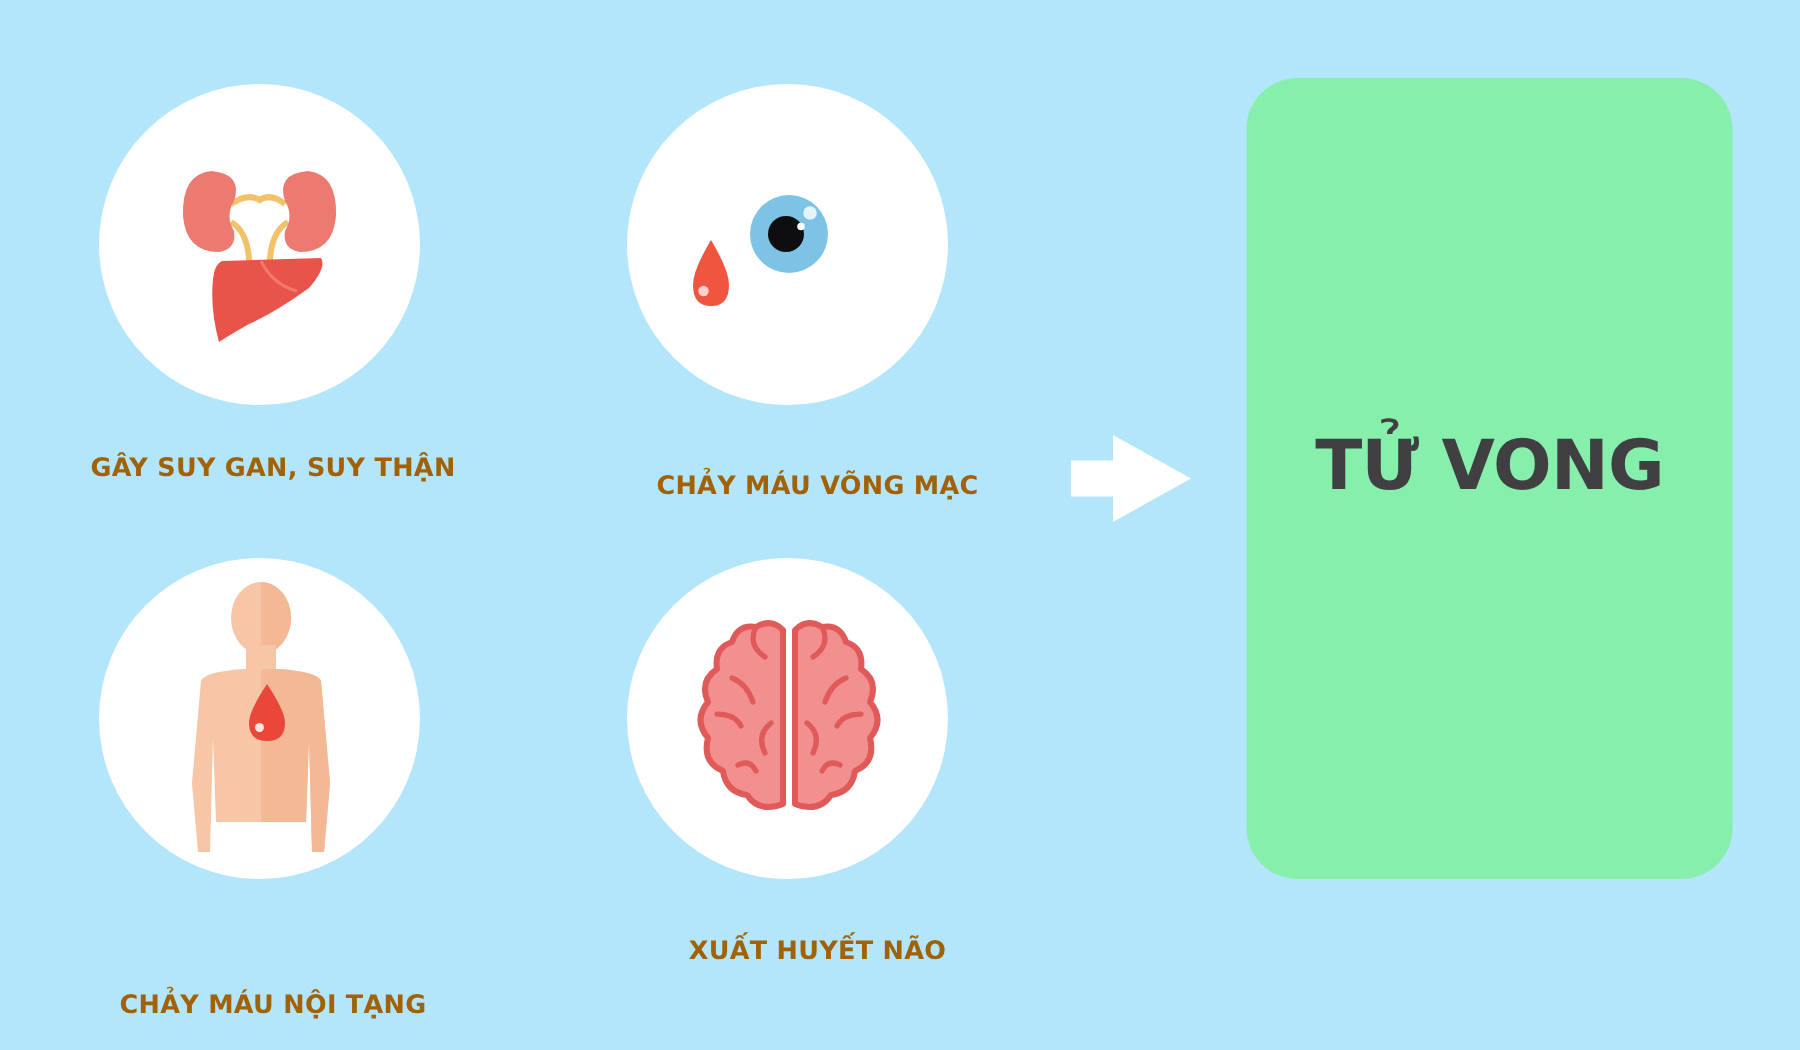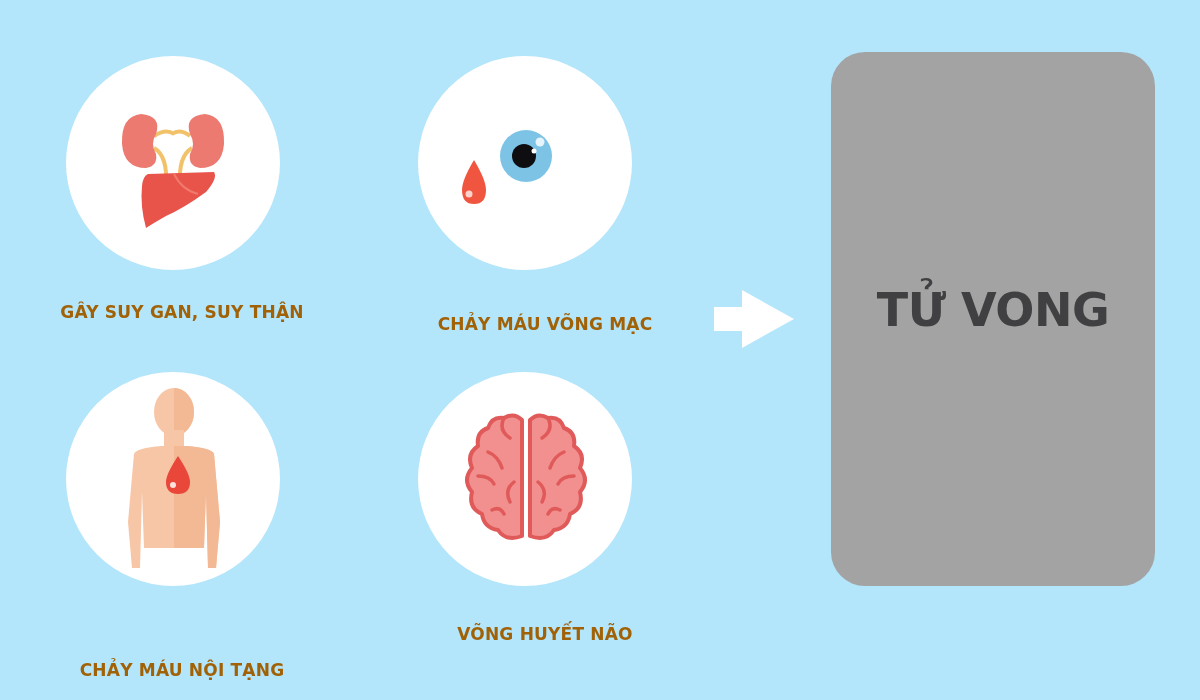--- a/index.html
+++ b/index.html
@@ -23,21 +23,21 @@
     font-weight: bold;
     font-size: 17px;
     color: #a16207;
     letter-spacing: 0.2px;
   }
   .arrow { position: absolute; left: 712px; top: 290px; width: 84px; height: 60px; }
   .result-card {
     position: absolute;
     left: 831px; top: 52px;
     width: 324px; height: 534px;
-    background: #a3a3a3;
+    background: #86efac;
     border-radius: 34px;
     display: flex; align-items: center; justify-content: center;
   }
   .result-text {
     font-family: "DejaVu Sans", "Liberation Sans", sans-serif;
     font-weight: bold;
     font-size: 46px;
     color: #404043;
     margin-top: -18px;
     letter-spacing: -0.5px;
@@ -105,21 +105,21 @@
       <path d="M96 110 Q86 118 92 130"></path>
       <path d="M74 138 Q82 134 86 142"></path>
       <path d="M130 46 Q136 58 124 66"></path>
       <path d="M146 80 Q136 84 132 96"></path>
       <path d="M156 104 Q144 104 140 112"></path>
       <path d="M120 110 Q130 118 124 130"></path>
       <path d="M142 138 Q134 134 130 142"></path>
     </g>
   </svg>
 </div>
-<div class="label" style="left:385px; top:624px;">VÕNG HUYẾT NÃO</div>
+<div class="label" style="left:385px; top:624px;">XUẤT HUYẾT NÃO</div>
 
 <svg class="arrow" viewBox="0 0 84 60">
   <path d="M2 17 L30 17 L30 0 L82 29 L30 58 L30 41 L2 41 Z" fill="#ffffff"></path>
 </svg>
 
 <div class="result-card">
   <div class="result-text">TỬ VONG</div>
 </div>
 
 </body></html>

